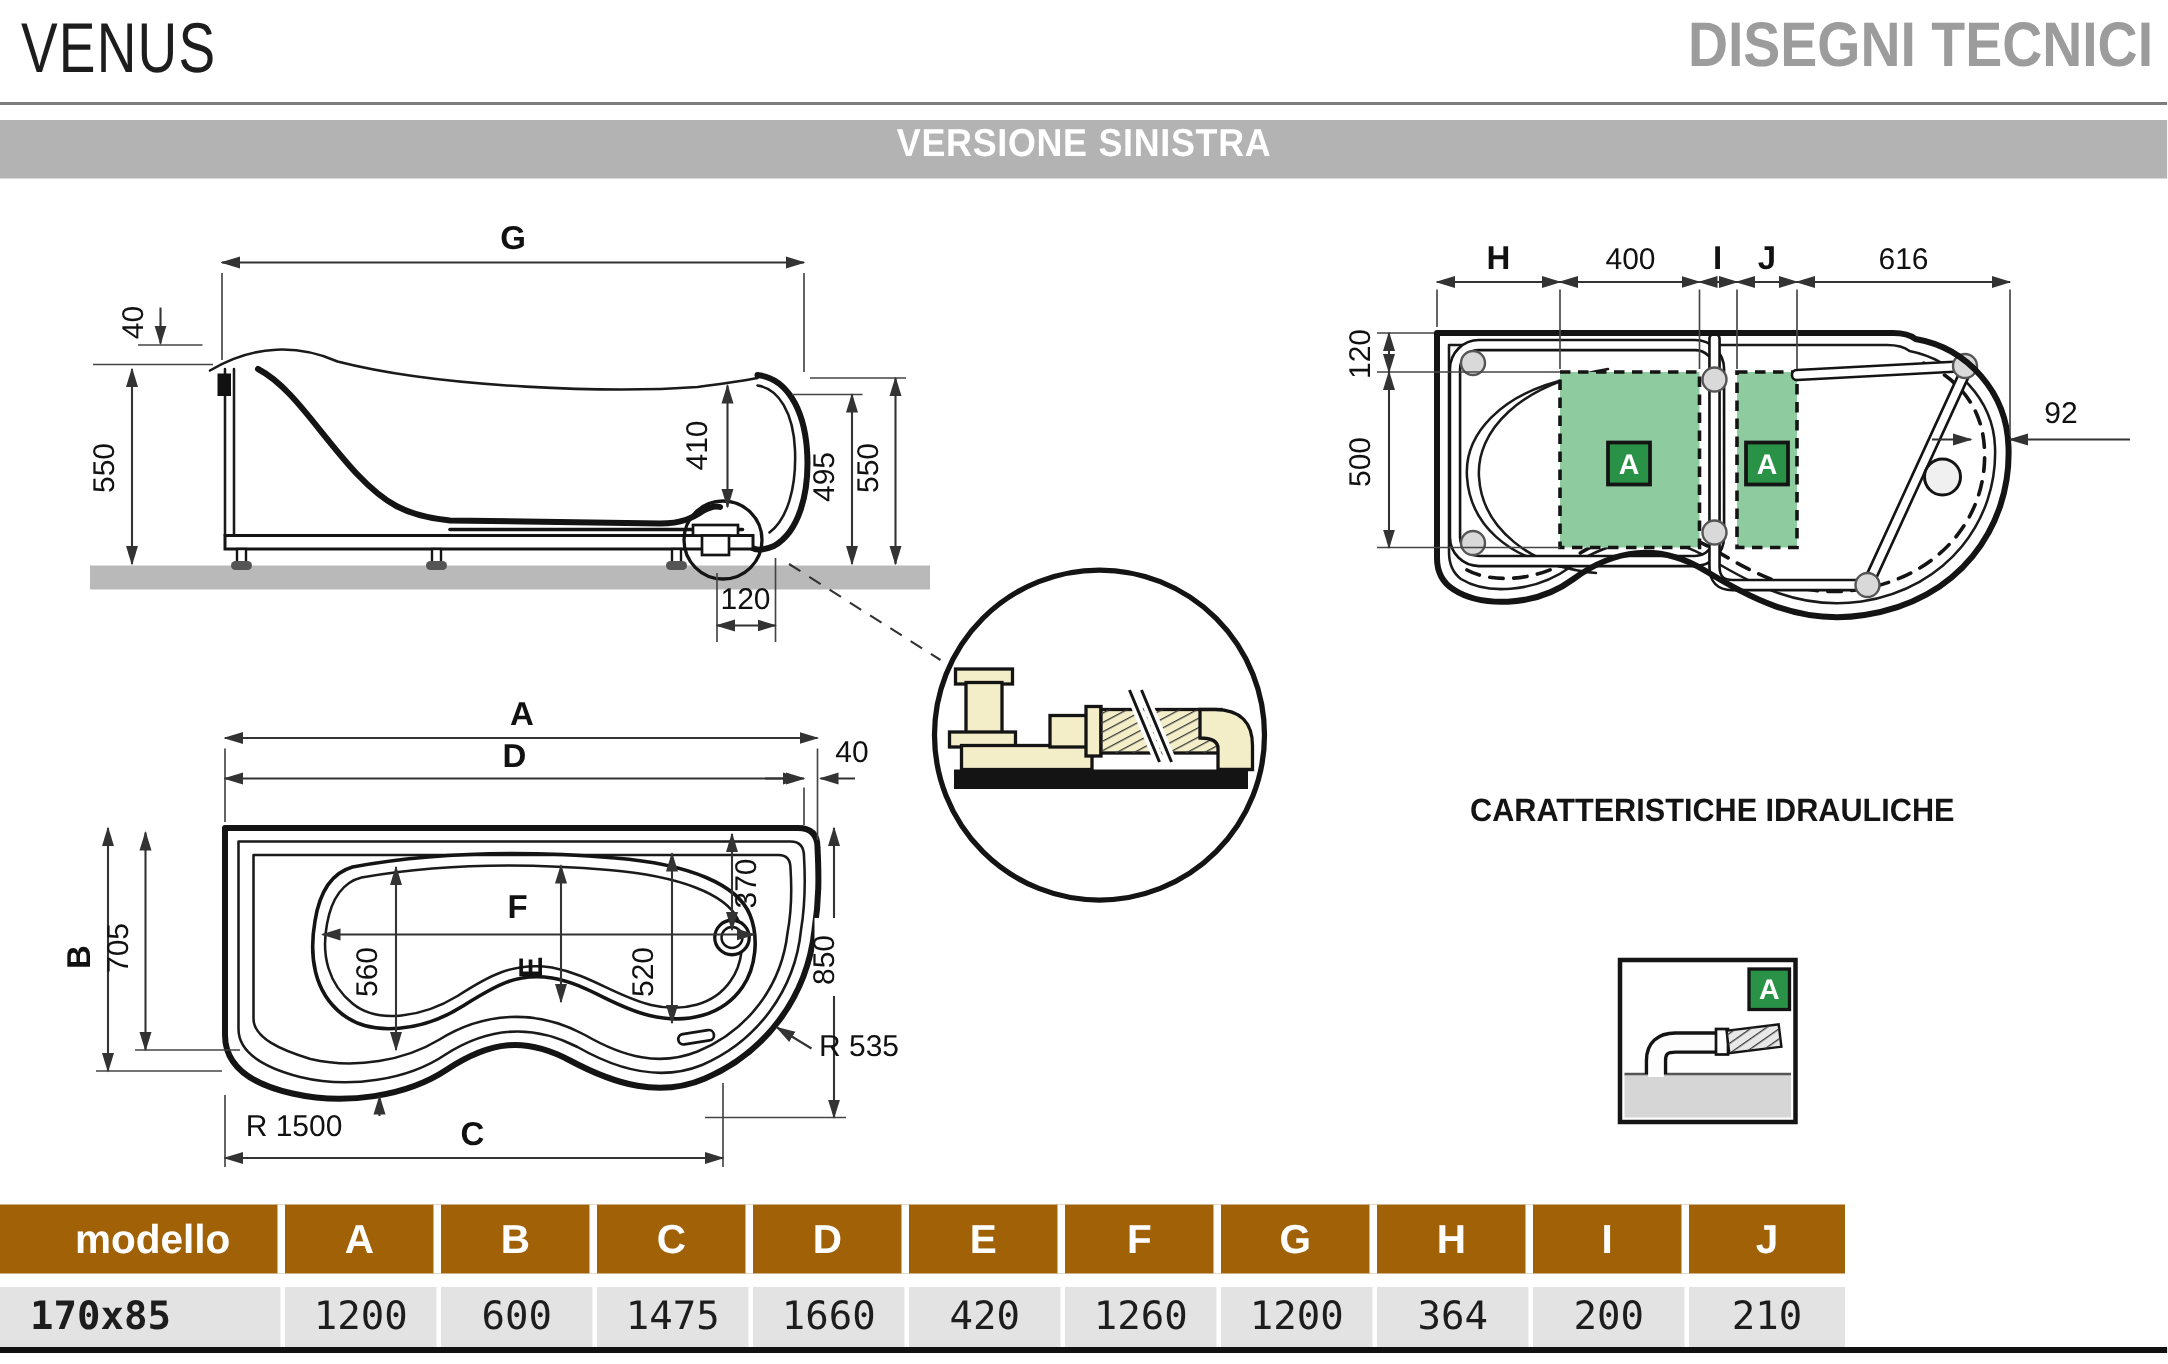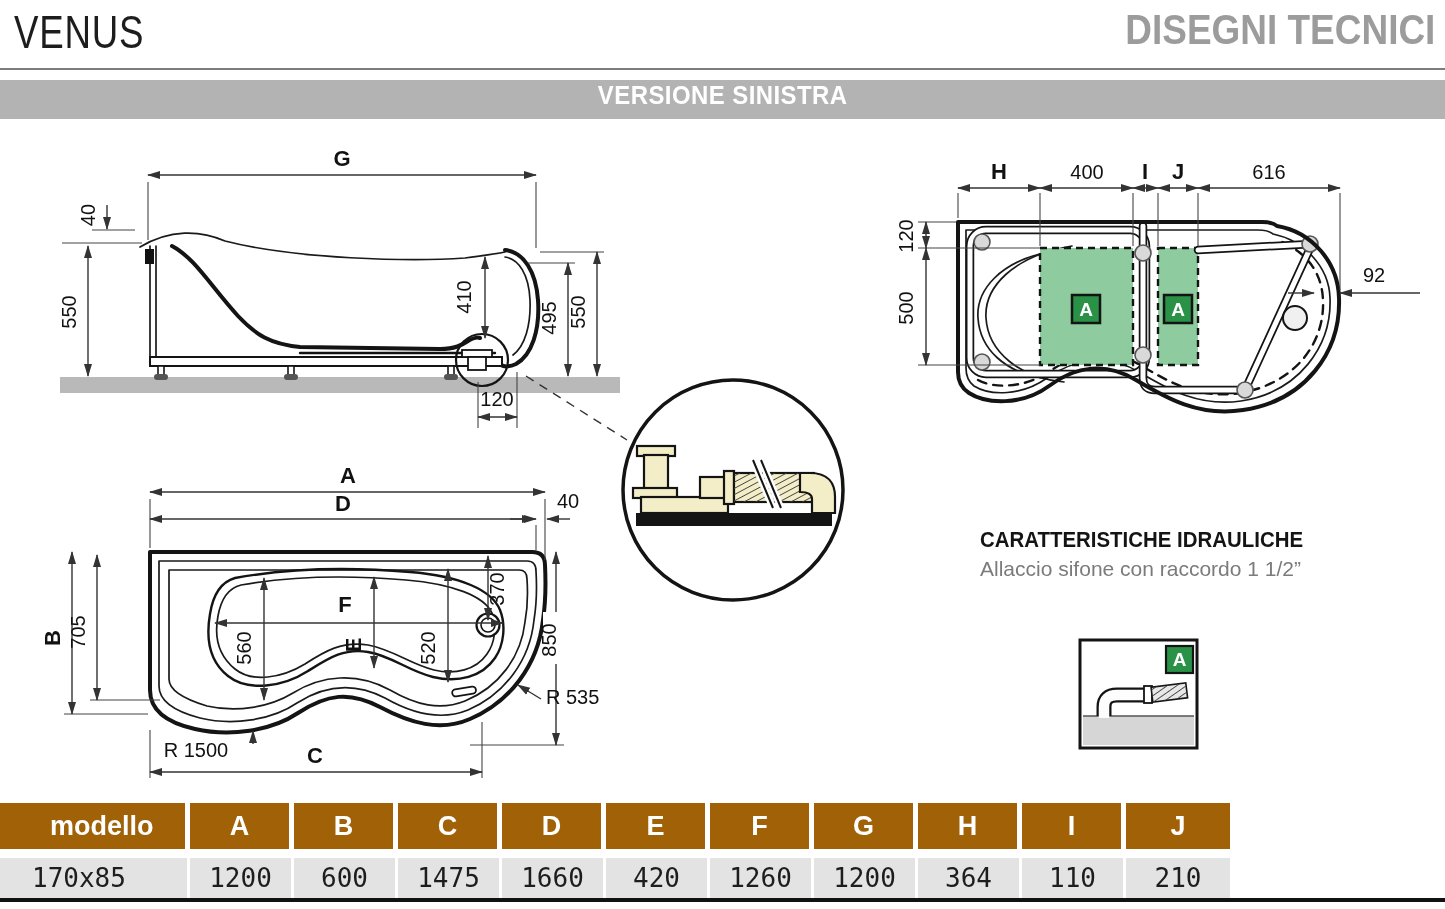--- a/index.html
+++ b/index.html
@@ -40,21 +40,21 @@
   .spec-table{position:absolute;left:0;top:803px;width:1445px;}
   .trow{display:flex;width:1445px;}
   .thead{height:46px;}
   .tdata{height:40px;margin-top:9px;}
   .tcell{display:flex;align-items:center;justify-content:center;box-sizing:border-box;}
   .thead .tcell{background:#a16207;color:#fff;font-weight:bold;font-size:27px;border-right:5px solid #fff;}
   .tdata .tcell{background:#e3e3e3;color:#1d1d1d;font-size:26px;
                 font-family:"DejaVu Sans Mono", monospace;border-right:3px solid #fff;}
   .tcell:last-child{border-right:none;}
   .c0{width:190px;justify-content:flex-start;padding-left:50px;}
-  .tdata .c0{padding-left:32px;font-weight:normal;}
+  .tdata .c0{padding-left:20px;font-weight:bold;}
   .c1{width:104px;} .cL{width:211px;flex:1;}
   .tbar{width:1445px;height:4px;background:#111;}
 </style>
 </head>
 <body>
 
 <div id="page">
 
   <div class="brand">VENUS</div>
   <div class="doctitle">DISEGNI TECNICI</div>
@@ -266,21 +266,20 @@
           <rect x="1152" y="687" width="35" height="15" fill="#e8e8e8" stroke="#141414" stroke-width="1.6"></rect>
           <rect x="1152" y="687" width="35" height="15" fill="url(#hatch)" stroke="none"></rect>
         </g>
       </g>
       <rect x="1166" y="646" width="27" height="27" stroke="#141414" stroke-width="2.2" fill="#2a9247"></rect>
       <text class="badge-a" x="1179.5" y="666" text-anchor="middle">A</text>
     </g>
   </svg>
 
   <div class="hydro-title">CARATTERISTICHE IDRAULICHE</div>
-  <div class="hydro-sub">Allaccio sifone con raccordo 1 1/2”</div>
 
   <div class="spec-table">
     <div class="trow thead">
       <div class="tcell c0">modello</div>
       <div class="tcell c1">A</div>
       <div class="tcell c1">B</div>
       <div class="tcell c1">C</div>
       <div class="tcell c1">D</div>
       <div class="tcell c1">E</div>
       <div class="tcell c1">F</div>
@@ -292,19 +291,19 @@
     <div class="trow tdata">
       <div class="tcell c0">170x85</div>
       <div class="tcell c1">1200</div>
       <div class="tcell c1">600</div>
       <div class="tcell c1">1475</div>
       <div class="tcell c1">1660</div>
       <div class="tcell c1">420</div>
       <div class="tcell c1">1260</div>
       <div class="tcell c1">1200</div>
       <div class="tcell c1">364</div>
-      <div class="tcell c1">110</div>
+      <div class="tcell c1">200</div>
       <div class="tcell c1">210</div>
     </div>
     <div class="tbar"></div>
   </div>
 
 </div>
 
 </body></html>

